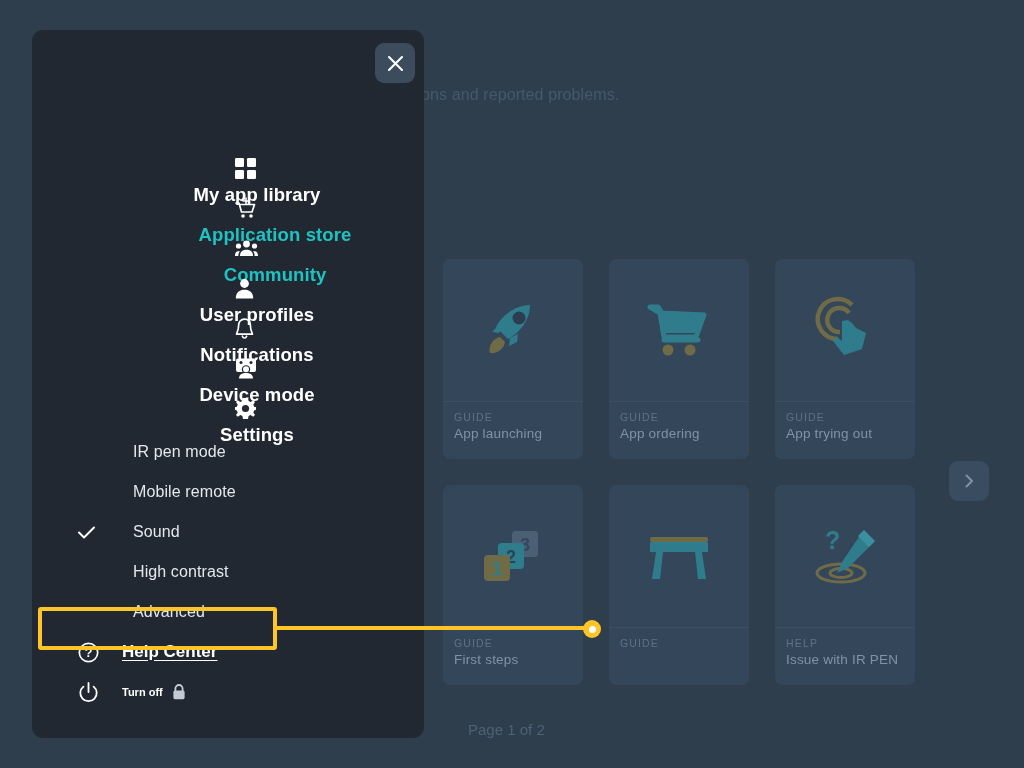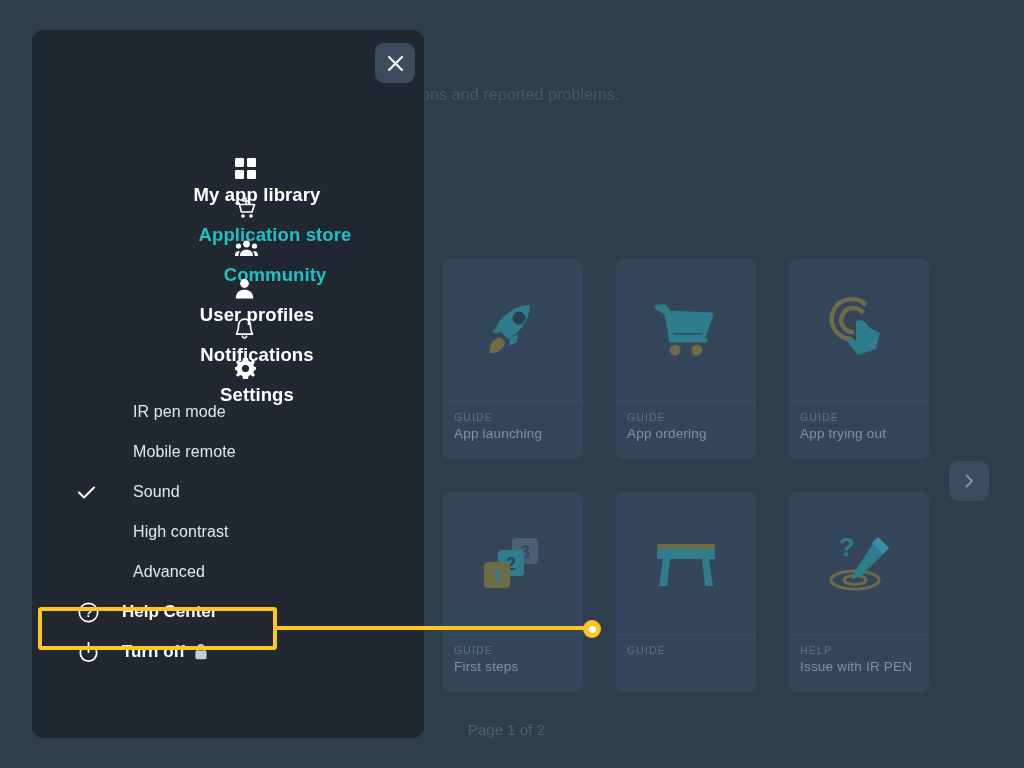--- a/index.html
+++ b/index.html
@@ -24,21 +24,21 @@
     letter-spacing: .1px;
   }
 
   .card-grid {
     position: absolute;
     left: 443px; top: 259px;
     width: 472px;
     display: grid;
     grid-template-columns: repeat(3, 140px);
     grid-template-rows: 200px 200px;
-    gap: 33px;
+    gap: 26px;
   }
   .card {
     position: relative;
     background: #34465a;
     border-radius: 7px;
     overflow: hidden;
     display: flex;
     flex-direction: column;
   }
   .card-art {
@@ -145,26 +145,27 @@
 
   .help-row {
     display: flex; align-items: center;
     height: 40px; padding-left: 14px;
   }
   .help-label {
     margin-left: 12px;
     font-size: 17px;
     font-weight: bold;
     color: #ffffff;
+    text-decoration: underline;
     text-underline-offset: 3px;
   }
   .turnoff-row { display: flex; align-items: center; height: 40px; padding-left: 14px; }
   .turnoff-label {
     margin-left: 12px;
-    font-size: 17px; font-weight: bold; color: #ffffff;
+    font-size: 11px; font-weight: bold; color: #ffffff;
   }
   .lock-ic { margin-left: 9px; display: flex; align-items: center; color: #c3cbd4; }
 
   .panel-footer {
     position: absolute;
     left: 0; top: 707px;
     width: 392px;
     text-align: center;
     font-size: 14.5px;
     color: #5a6875;
@@ -371,20 +372,33 @@
         <span class="mi-icon">
           <svg width="19" height="21" viewBox="0 0 19 21">
             <path d="M9.5 1.2 C5.8 1.2 3.6 3.9 3.6 7.6 C3.6 13 1.6 14.3 1.6 16.2 L17.4 16.2
                      C17.4 14.3 15.4 13 15.4 7.6 C15.4 3.9 13.2 1.2 9.5 1.2 Z" fill="none" stroke="#fff" stroke-width="1.7" stroke-linejoin="round"></path>
             <path d="M7.4 18.2 C7.8 19.4 8.6 20 9.5 20 C10.4 20 11.2 19.4 11.6 18.2" fill="none" stroke="#fff" stroke-width="1.7" stroke-linecap="round"></path>
           </svg>
         </span>
         <span class="mi-label">Notifications</span>
       </div>
 
+      <div class="menu-item">
+        <span class="mi-icon">
+          <svg width="22" height="21" viewBox="0 0 22 21">
+            <rect x="1" y="0.5" width="20" height="13.5" rx="2" fill="#fff"></rect>
+            <circle cx="6" cy="4.5" r="1.5" fill="#212832"></circle>
+            <circle cx="16" cy="4.5" r="1.5" fill="#212832"></circle>
+            <circle cx="11" cy="11.5" r="4.2" fill="#212832"></circle>
+            <circle cx="11" cy="11.2" r="3" fill="#fff"></circle>
+            <path d="M4 20.5 C4 16.6 7 15 11 15 C15 15 18 16.6 18 20.5 Z" fill="#fff"></path>
+          </svg>
+        </span>
+        <span class="mi-label">Device mode</span>
+      </div>
 
       <div class="menu-item">
         <span class="mi-icon">
           <svg width="21" height="21" viewBox="0 0 21 21">
             <path d="M10.5 0 L13 0 L13.6 3.1 L15.6 4 L18.2 2.3 L20 4.1 L18.3 6.7 L19.2 8.7
                      L21 9.3 L21 11.8 L19.2 12.4 L18.3 14.4 L20 17 L18.2 18.8 L15.6 17.1
                      L13.6 18 L13 21 L10.5 21 L8 21 L7.4 18 L5.4 17.1 L2.8 18.8 L1 17
                      L2.7 14.4 L1.8 12.4 L0 11.8 L0 9.3 L1.8 8.7 L2.7 6.7 L1 4.1 L2.8 2.3
                      L5.4 4 L7.4 3.1 L8 0 Z" fill="#fff"></path>
             <circle cx="10.5" cy="10.5" r="3.6" fill="#212832"></circle>

